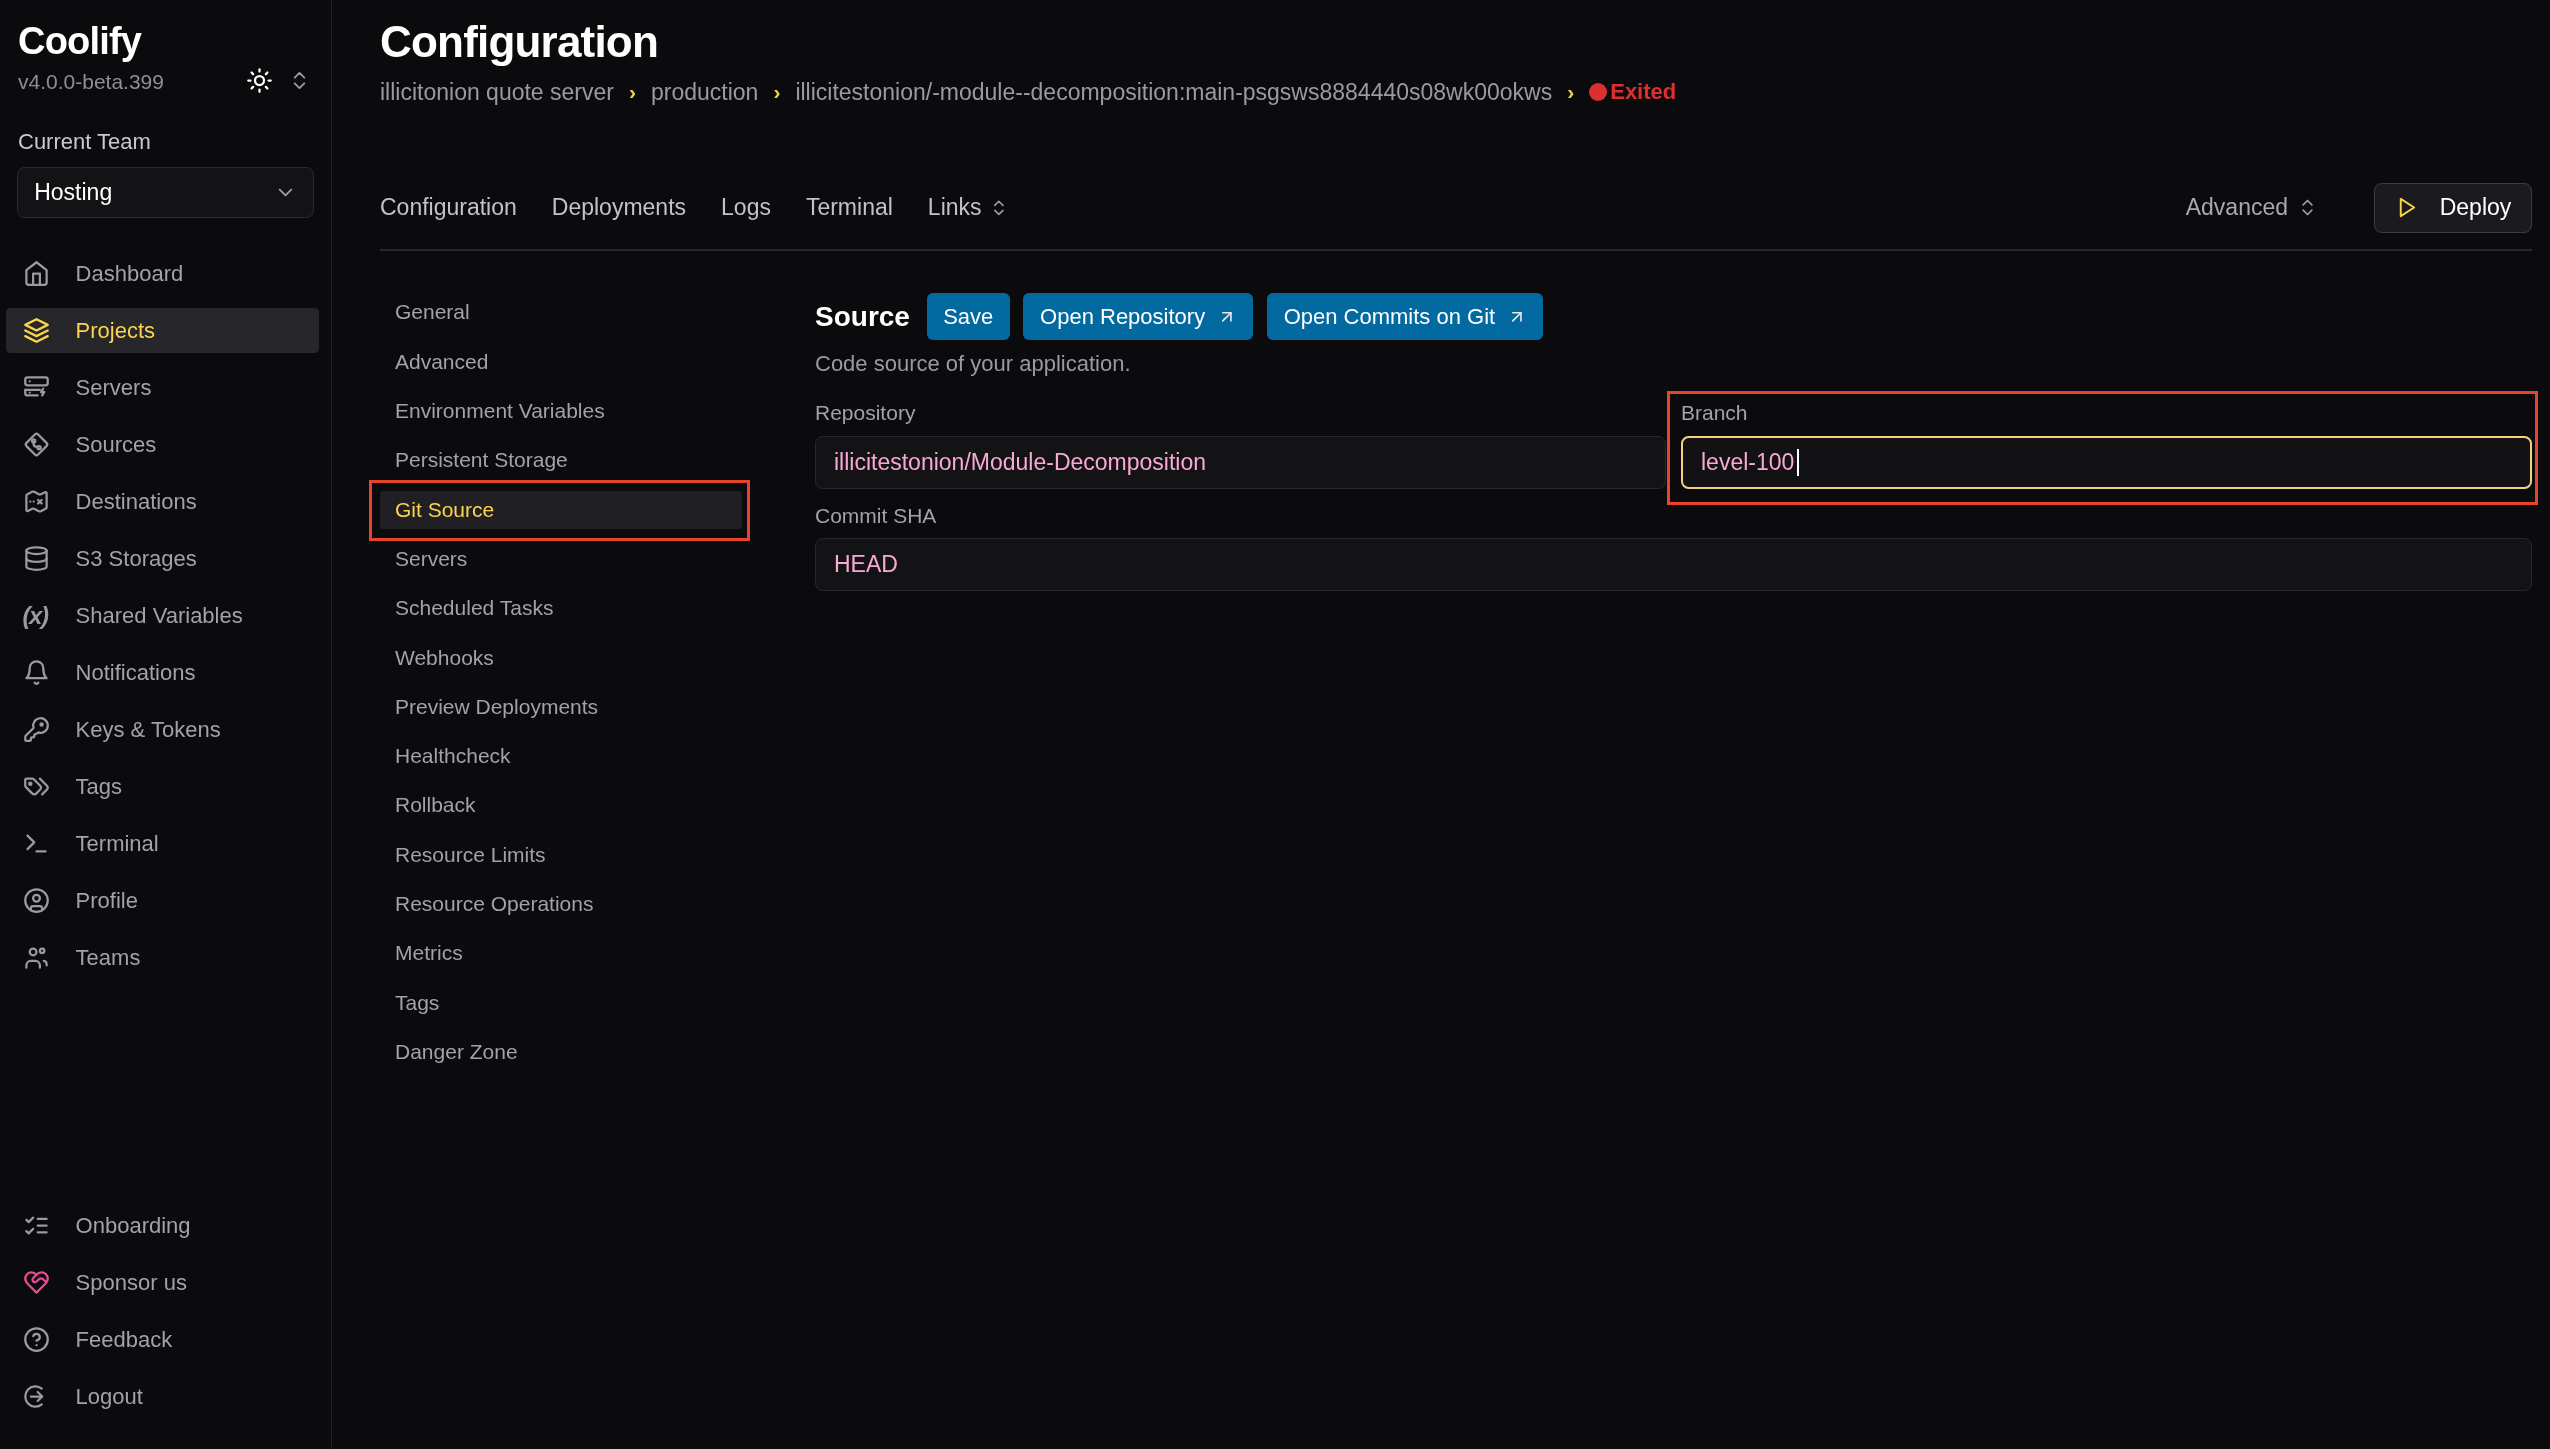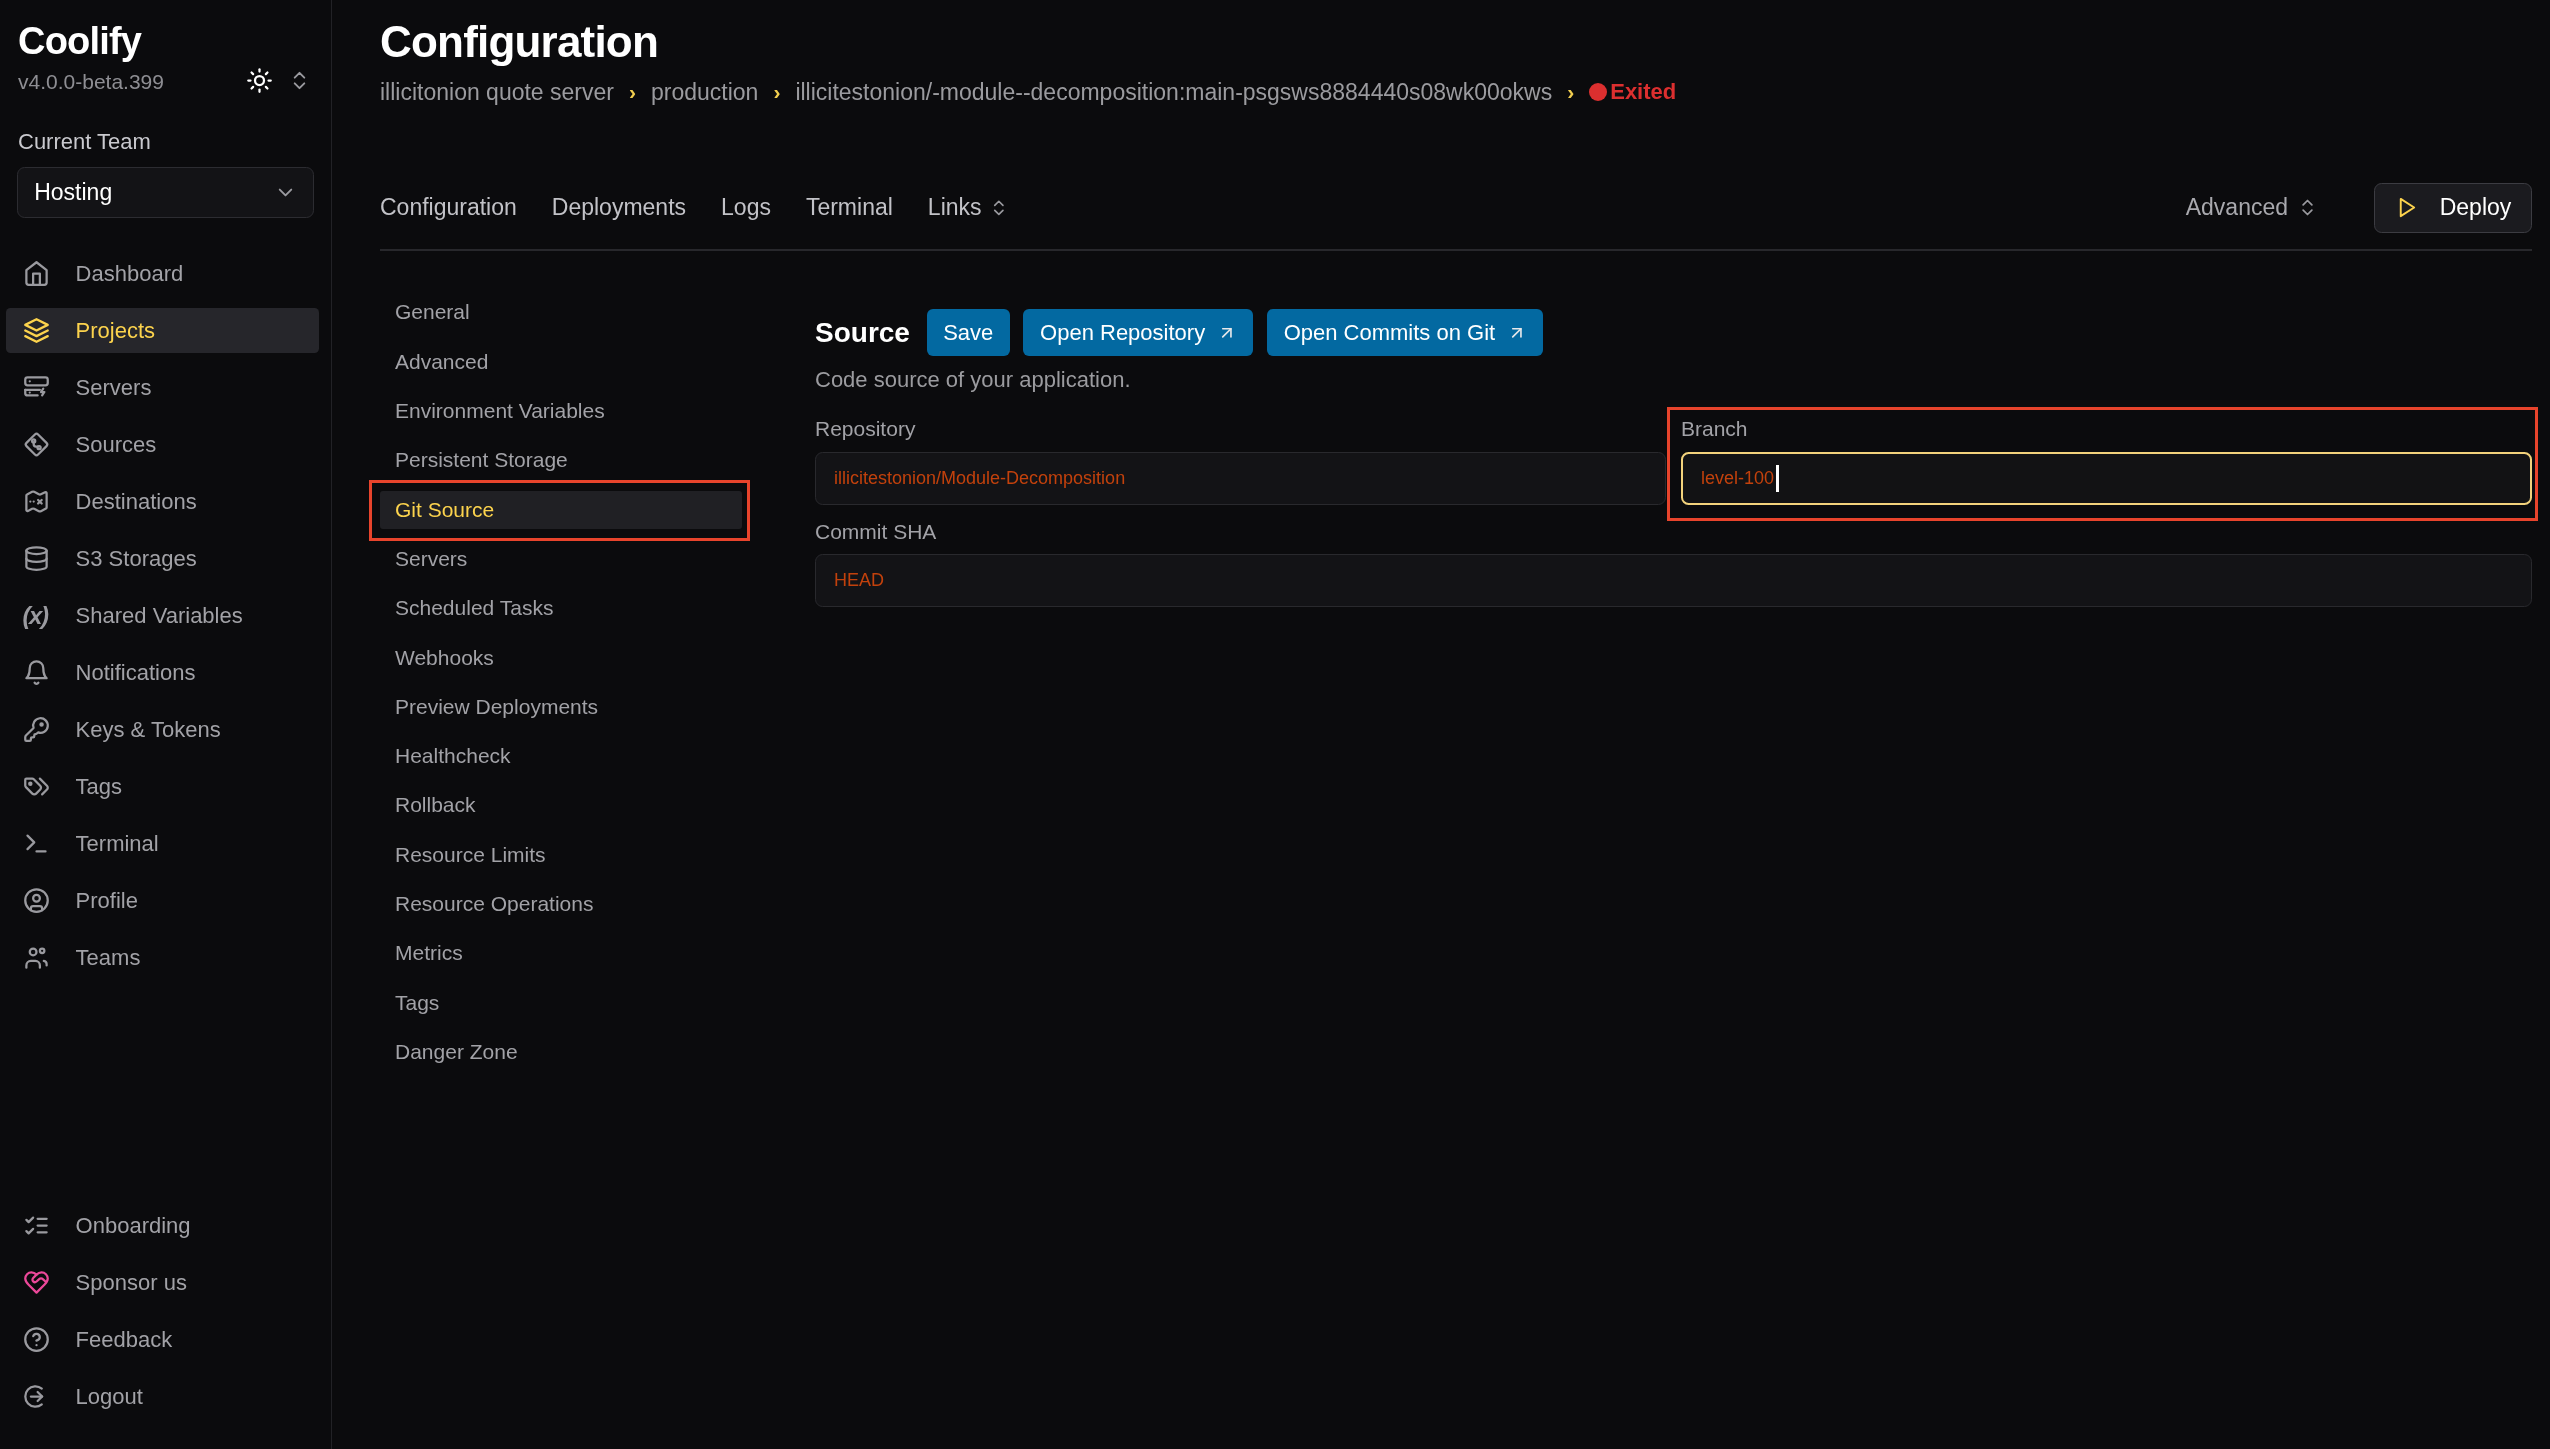--- a/index.html
+++ b/index.html
@@ -69,36 +69,36 @@
     height:38px; margin-bottom:11.3px; border-radius:3px;
     display:flex; align-items:center; padding-left:15px;
     font-size:21px; color:#a2a2a7; cursor:pointer;
   }
   .subnav-item.selected { background:#202024; color:#fcd34d; position:relative; }
   .subnav-item.selected::before {
     content:""; position:absolute; left:-10.6px; right:-7.6px; top:-10.6px; bottom:-12px;
     border:3px solid #e8442c; pointer-events:none;
   }
 
-  .form-col { flex:1; margin-left:73px;margin-top:16px; }
+  .form-col { flex:1; margin-left:73px; }
   .source-header { display:flex; align-items:center; gap:13.6px; }
   .source-title { font-size:28px; font-weight:bold; color:#ffffff; margin-right:3px; }
   .btn {
     height:47px; background:#0369a1; border:none; border-radius:6px;
     padding:0 16.6px; font-size:22px; color:#ffffff;
     display:flex; align-items:center; gap:12px; cursor:pointer;
     font-family:"Liberation Sans", sans-serif;
   }
   .source-sub { margin-top:10.6px; font-size:22px; color:#9b9b9f; }
 
   .fields { margin-top:24px; display:grid; grid-template-columns:1fr 1fr; column-gap:19.7px; row-gap:23px;gap:15px; }
   .field-label { font-size:21px; color:#a2a2a7; margin-bottom:10.6px; }
   .input {
     height:53px; background:#131316; border:1.5px solid #29292d; border-radius:7.6px;
-    display:flex; align-items:center; padding:0 18px; font-size:18px; color:#c2410c;
+    display:flex; align-items:center; padding:0 18px; font-size:23px; color:#f9a8d4;
     cursor:text;
   }
   .field-commit { grid-column:1 / -1; }
   .field-branch { position:relative; }
   .field-branch::before {
     content:""; position:absolute; left:-13.6px; right:-6px; top:-9.8px; bottom:-16.6px;
     border:3px solid #e8442c; pointer-events:none;
   }
   .input-focused { border:2.3px solid #f2d27c; background:#121214; }
   .caret { display:inline-block; width:2.3px; height:27px; background:#ffffff; margin-left:2.3px; }

